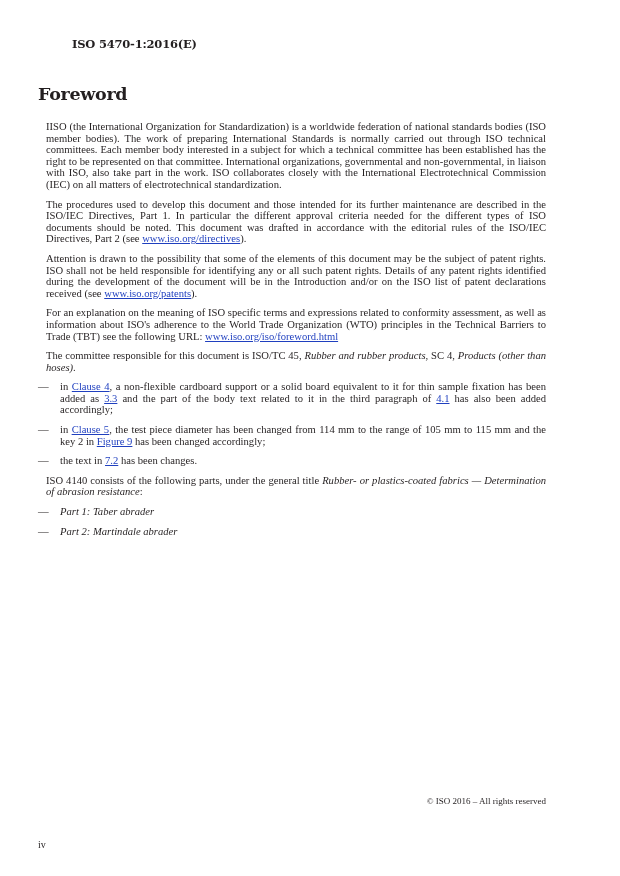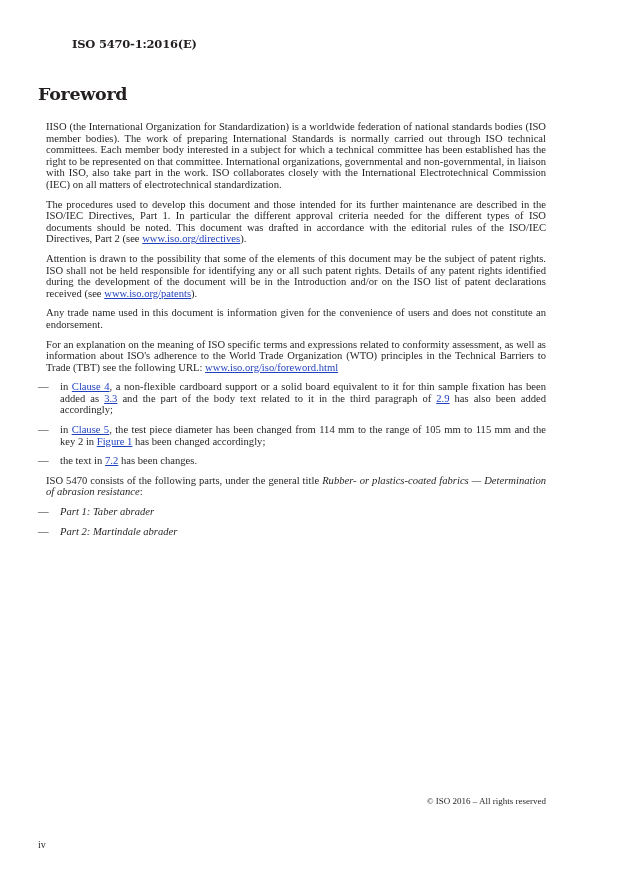--- a/index.html
+++ b/index.html
@@ -43,33 +43,33 @@
 <div class="header">ISO 5470-1:2016(E)</div>
 <div class="title">Foreword</div>
 
 <div class="content">
   <p>IISO (the International Organization for Standardization) is a worldwide federation of national standards bodies (ISO member bodies). The work of preparing International Standards is normally carried out through ISO technical committees. Each member body interested in a subject for which a technical committee has been established has the right to be represented on that committee. International organizations, governmental and non-governmental, in liaison with ISO, also take part in the work. ISO collaborates closely with the International Electrotechnical Commission (IEC) on all matters of electrotechnical standardization.</p>
 
   <p><span>The procedures used to develop this document and those intended for its further maintenance are described in the ISO/IEC Directives, Part 1. In particular the different approval criteria needed for the different types of ISO documents should be noted. This document was drafted in accordance with the editorial rules of the ISO/IEC Directives, Part 2 (see </span><a>www.iso.org/directives</a><span>).</span></p>
 
   <p><span>Attention is drawn to the possibility that some of the elements of this document may be the subject of patent rights. ISO shall not be held responsible for identifying any or all such patent rights. Details of any patent rights identified during the development of the document will be in the Introduction and/or on the ISO list of patent declarations received (see </span><a>www.iso.org/patents</a><span>).</span></p>
 
-  <p>Any trade name used in this document is information given for the convenience of users and does not constitute an endorsement.</p>
 
   <p><span>For an explanation on the meaning of ISO specific terms and expressions related to conformity assessment, as well as information about ISO's adherence to the World Trade Organization (WTO) principles in the Technical Barriers to Trade (TBT) see the following URL: </span><a>www.iso.org/iso/foreword.html</a></p>
 
+  <p><span>The committee responsible for this document is ISO/TC 45, </span><em>Rubber and rubber products</em><span>, SC 4, </span><em>Products (other than hoses)</em><span>.</span></p>
 
 
   <ul class="dash-list">
-    <li><span class="dash">—</span><span>in </span><a>Clause 4</a><span>, a non-flexible cardboard support or a solid board equivalent to it for thin sample fixation has been added as </span><a>3.3</a><span> and the part of the body text related to it in the third paragraph of </span><a>2.9</a><span> has also been added accordingly;</span></li>
-    <li><span class="dash">—</span><span>in </span><a>Clause 5</a><span>, the test piece diameter has been changed from 114 mm to the range of 105 mm to 115 mm and the key 2 in </span><a>Figure 1</a><span> has been changed accordingly;</span></li>
+    <li><span class="dash">—</span><span>in </span><a>Clause 4</a><span>, a non-flexible cardboard support or a solid board equivalent to it for thin sample fixation has been added as </span><a>3.3</a><span> and the part of the body text related to it in the third paragraph of </span><a>4.1</a><span> has also been added accordingly;</span></li>
+    <li><span class="dash">—</span><span>in </span><a>Clause 5</a><span>, the test piece diameter has been changed from 114 mm to the range of 105 mm to 115 mm and the key 2 in </span><a>Figure 9</a><span> has been changed accordingly;</span></li>
     <li><span class="dash">—</span><span>the text in </span><a>7.2</a><span> has been changes.</span></li>
   </ul>
 
-  <p><span>ISO 5470 consists of the following parts, under the general title </span><em>Rubber- or plastics-coated fabrics — Determination of abrasion resistance</em><span>:</span></p>
+  <p><span>ISO 4140 consists of the following parts, under the general title </span><em>Rubber- or plastics-coated fabrics — Determination of abrasion resistance</em><span>:</span></p>
 
   <ul class="dash-list">
     <li><span class="dash">—</span><em>Part 1: Taber abrader</em></li>
     <li><span class="dash">—</span><em>Part 2: Martindale abrader</em></li>
   </ul>
 </div>
 
 <div class="footer-page">iv</div>
 <div class="footer-copy">© ISO 2016 – All rights reserved</div>
 

